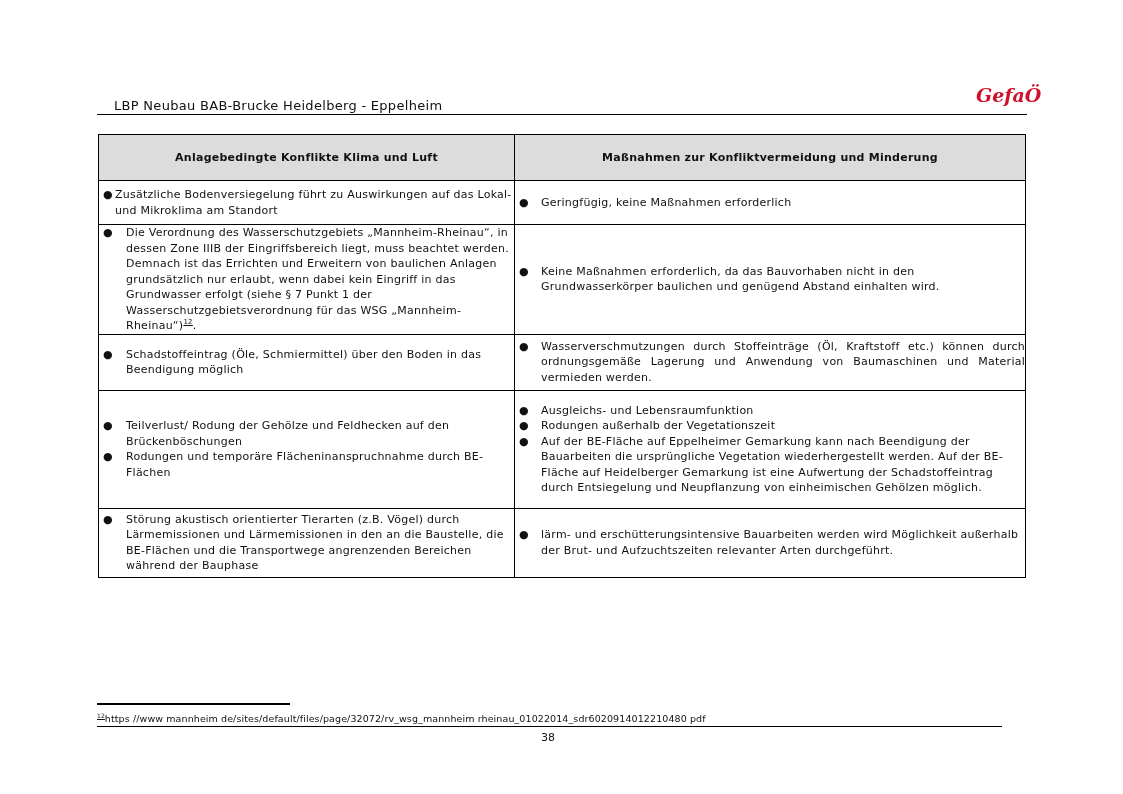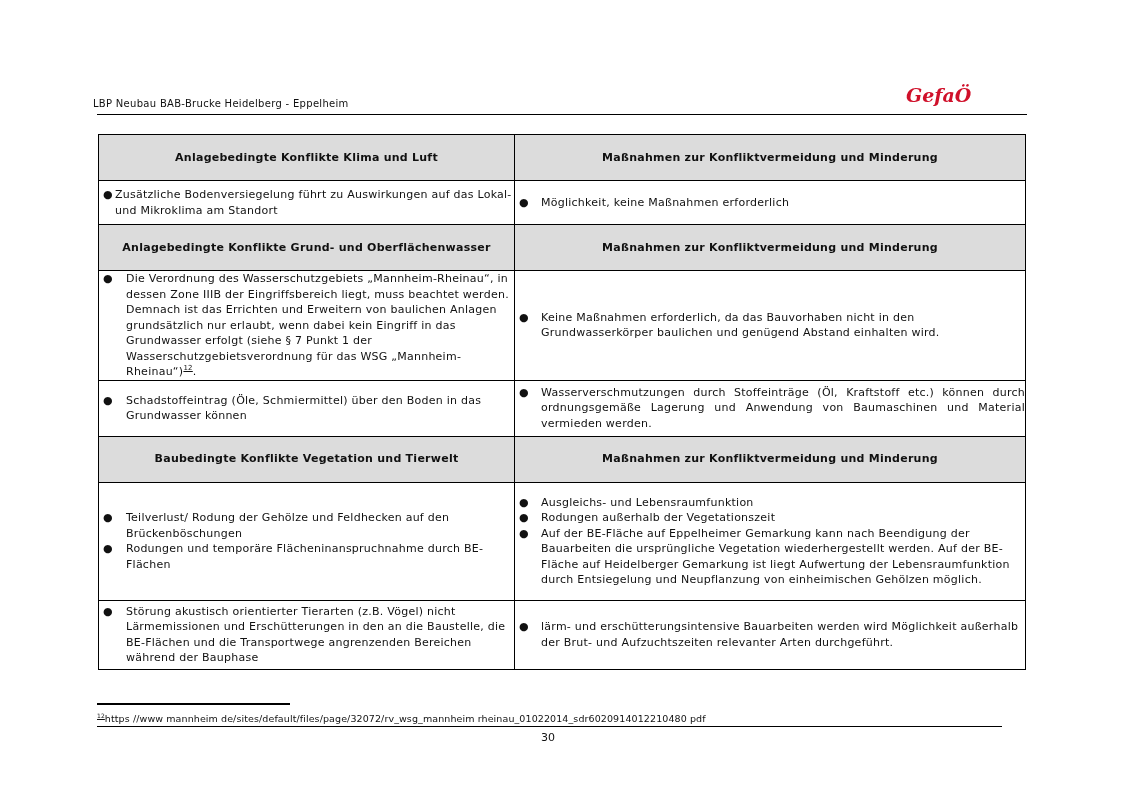--- a/index.html
+++ b/index.html
@@ -10,29 +10,29 @@
   body {
     width: 1123px;
     height: 794px;
     position: relative;
     overflow: hidden;
     font-family: "DejaVu Sans", sans-serif;
     color: #111111;
   }
   .header-title {
     position: absolute;
-    left: 93px;
+    left: 114px;
     top: 98px;
-    font-size: 10px;
+    font-size: 13px;
     letter-spacing: 0.3px;
     color: #111;
   }
   .logo {
     position: absolute;
-    left: 906px;
+    left: 976px;
     top: 84px;
     font-family: "DejaVu Serif", serif;
     font-style: italic;
     font-weight: bold;
     font-size: 19px;
     color: #d0102a;
   }
   .header-rule {
     position: absolute;
     left: 97px;
@@ -143,84 +143,76 @@
     <td>Maßnahmen zur Konfliktvermeidung und Minderung</td>
   </tr>
   <tr class="r-klima1">
     <td class="cell-pad">
       <ul class="bl tight">
         <li><span class="dot">●</span><span>Zusätzliche Bodenversiegelung führt zu Auswirkungen auf das Lokal- und Mikroklima am Standort</span></li>
       </ul>
     </td>
     <td class="cell-pad">
       <ul class="bl right">
-        <li><span class="dot">●</span><span>Möglichkeit, keine Maßnahmen erforderlich</span></li>
-      </ul>
-    </td>
-  </tr>
-
-  <tr class="hdr">
-    <td>Anlagebedingte Konflikte Grund- und Oberflächenwasser</td>
-    <td>Maßnahmen zur Konfliktvermeidung und Minderung</td>
-  </tr>
+        <li><span class="dot">●</span><span>Geringfügig, keine Maßnahmen erforderlich</span></li>
+      </ul>
+    </td>
+  </tr>
+
   <tr class="r-wasser1">
     <td class="cell-pad">
       <ul class="bl">
         <li><span class="dot">●</span><span>Die Verordnung des Wasserschutzgebiets „Mannheim-Rheinau“, in dessen Zone IIIB der Eingriffsbereich liegt, muss beachtet werden. Demnach ist das Errichten und Erweitern von baulichen Anlagen grundsätzlich nur erlaubt, wenn dabei kein Eingriff in das Grundwasser erfolgt (siehe § 7 Punkt 1 der Wasserschutzgebietsverordnung für das WSG „Mannheim-Rheinau“)</span><sup>12</sup>.</li>
       </ul>
     </td>
     <td class="cell-pad">
       <ul class="bl right">
         <li><span class="dot">●</span><span>Keine Maßnahmen erforderlich, da das Bauvorhaben nicht in den Grundwasserkörper baulichen und genügend Abstand einhalten wird.</span></li>
       </ul>
     </td>
   </tr>
   <tr class="r-wasser2">
     <td class="cell-pad">
       <ul class="bl">
-        <li><span class="dot">●</span><span>Schadstoffeintrag (Öle, Schmiermittel) über den Boden in das Grundwasser können</span></li>
+        <li><span class="dot">●</span><span>Schadstoffeintrag (Öle, Schmiermittel) über den Boden in das Beendigung möglich</span></li>
       </ul>
     </td>
     <td class="cell-pad">
       <ul class="bl right justify">
         <li><span class="dot">●</span><span>Wasserverschmutzungen durch Stoffeinträge (Öl, Kraftstoff etc.) können durch ordnungsgemäße Lagerung und Anwendung von Baumaschinen und Material vermieden werden.</span></li>
       </ul>
     </td>
   </tr>
 
-  <tr class="hdr">
-    <td>Baubedingte Konflikte Vegetation und Tierwelt</td>
-    <td>Maßnahmen zur Konfliktvermeidung und Minderung</td>
-  </tr>
   <tr class="r-veg1">
     <td class="cell-pad">
       <ul class="bl">
         <li><span class="dot">●</span><span>Teilverlust/ Rodung der Gehölze und Feldhecken auf den Brückenböschungen</span></li>
         <li><span class="dot">●</span><span>Rodungen und temporäre Flächeninanspruchnahme durch BE-Flächen</span></li>
       </ul>
     </td>
     <td class="cell-pad">
       <ul class="bl right">
         <li><span class="dot">●</span><span>Ausgleichs- und Lebensraumfunktion</span></li>
         <li><span class="dot">●</span><span>Rodungen außerhalb der Vegetationszeit</span></li>
-        <li><span class="dot">●</span><span>Auf der BE-Fläche auf Eppelheimer Gemarkung kann nach Beendigung der Bauarbeiten die ursprüngliche Vegetation wiederhergestellt werden. Auf der BE-Fläche auf Heidelberger Gemarkung ist liegt Aufwertung der Lebensraumfunktion durch Entsiegelung und Neupflanzung von einheimischen Gehölzen möglich.</span></li>
+        <li><span class="dot">●</span><span>Auf der BE-Fläche auf Eppelheimer Gemarkung kann nach Beendigung der Bauarbeiten die ursprüngliche Vegetation wiederhergestellt werden. Auf der BE-Fläche auf Heidelberger Gemarkung ist eine Aufwertung der Schadstoffeintrag durch Entsiegelung und Neupflanzung von einheimischen Gehölzen möglich.</span></li>
       </ul>
     </td>
   </tr>
   <tr class="r-veg2">
     <td class="cell-pad">
       <ul class="bl">
-        <li><span class="dot">●</span><span>Störung akustisch orientierter Tierarten (z.B. Vögel) nicht Lärmemissionen und Erschütterungen in den an die Baustelle, die BE-Flächen und die Transportwege angrenzenden Bereichen während der Bauphase</span></li>
+        <li><span class="dot">●</span><span>Störung akustisch orientierter Tierarten (z.B. Vögel) durch Lärmemissionen und Lärmemissionen in den an die Baustelle, die BE-Flächen und die Transportwege angrenzenden Bereichen während der Bauphase</span></li>
       </ul>
     </td>
     <td class="cell-pad">
       <ul class="bl right">
         <li><span class="dot">●</span><span>lärm- und erschütterungsintensive Bauarbeiten werden wird Möglichkeit außerhalb der Brut- und Aufzuchtszeiten relevanter Arten durchgeführt.</span></li>
       </ul>
     </td>
   </tr>
 </tbody>
   </table>
 
 <div class="fn-rule"></div>
 <div class="footnote"><sup>12</sup><span>https //www mannheim de/sites/default/files/page/32072/rv_wsg_mannheim rheinau_01022014_sdr6020914012210480 pdf</span></div>
 <div class="footer-rule"></div>
-<div class="page-num">30</div>
+<div class="page-num">38</div>
 
 </body></html>

